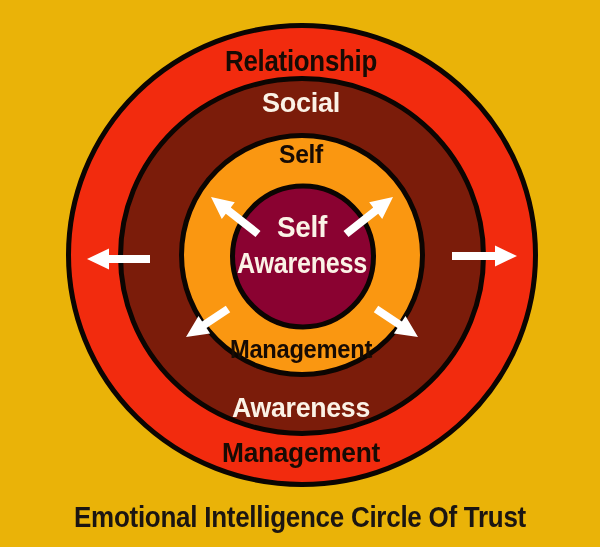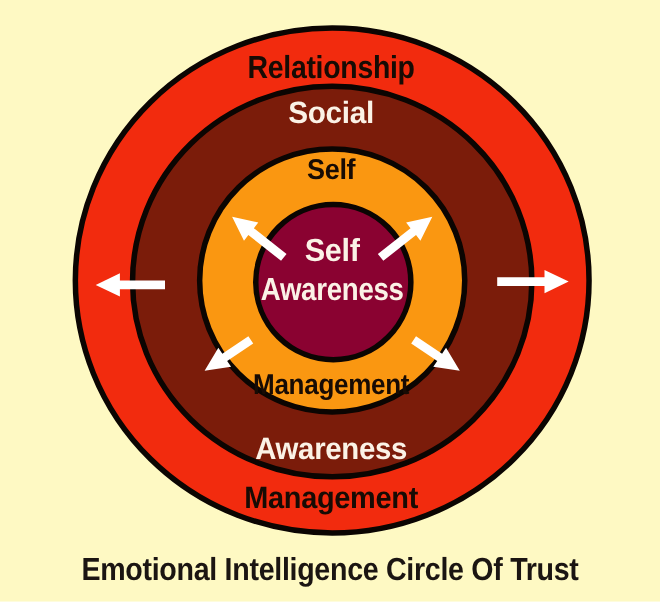--- a/index.html
+++ b/index.html
@@ -8,21 +8,21 @@
     background: #ffffff;
     width: 600px;
     height: 547px;
     overflow: hidden;
     font-family: "Liberation Sans", "DejaVu Sans", sans-serif;
   }
   .canvas {
     position: relative;
     width: 600px;
     height: 547px;
-    background: #fef9c3;
+    background: #eab308;
   }
   svg { display: block; }
   .ring {
     stroke: #0b0502;
     stroke-width: 5;
   }
   text {
     font-family: "Liberation Sans", "DejaVu Sans", sans-serif;
     font-weight: bold;
     text-anchor: middle;

